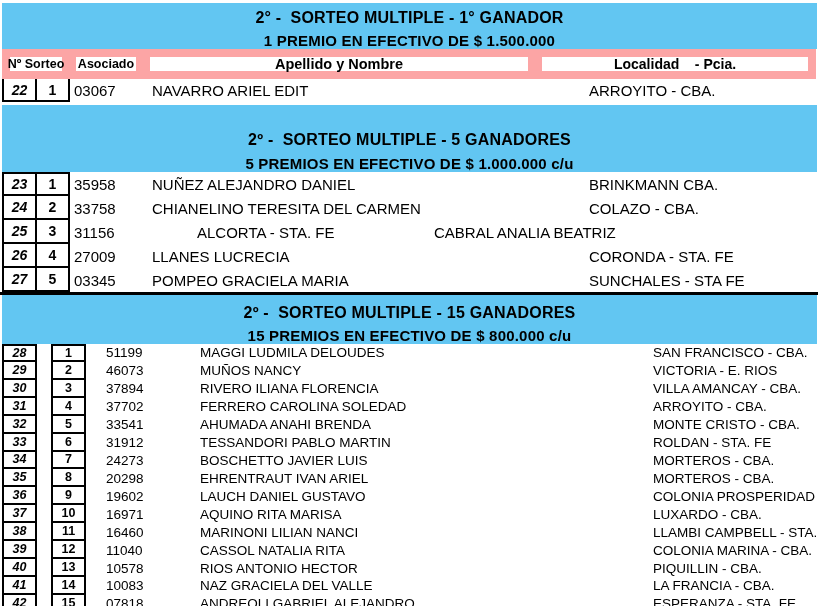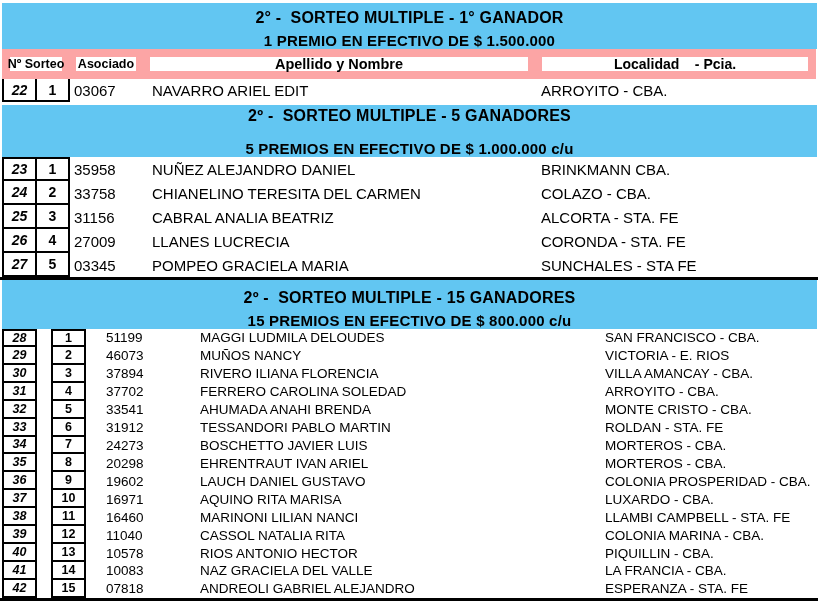--- a/index.html
+++ b/index.html
@@ -7,21 +7,21 @@
     position:relative; width:818px; height:606px; overflow:hidden;
     background:#ffffff; color:#000;
     font-family:"Liberation Sans","DejaVu Sans",sans-serif;
   }
   
   .band {
     background:#62C6F2; margin:0 1px 0 2px;
     display:flex; flex-direction:column; align-items:center; justify-content:flex-end;
   }
   .section-0 .band { height:46px; margin-top:3px; gap:5px; }
-  .section-1 .band { height:52px; margin-top:3px; gap:15px; }
+  .section-1 .band { height:67px; margin-top:3px; gap:6px; }
   .section-2 .band { height:49px; gap:5px; }
   .band-title   { font-weight:bold; font-size:16px; white-space:pre; letter-spacing:.2px; }
   .band-subtitle{ font-weight:bold; font-size:15px; white-space:pre; letter-spacing:.2px; }
 
   
   .colheads { display:flex; padding-left:2px; height:30px; }
   .ch {
     box-sizing:border-box; border:8px solid #fca5a5; background:#fff;
     display:flex; align-items:center; justify-content:center;
     font-weight:bold; white-space:pre;
@@ -39,21 +39,21 @@
   .box {
     border:2px solid #000; border-top-width:0;
     justify-content:center; font-weight:bold; font-size:14px;
   }
   .rows .row:first-child .box { border-top-width:2px; }
   .section-0 .rows .row:first-child .box { border-top-width:0; } 
   .box-sorteo { width:35px;font-style:italic; }
   .box-orden  { width:35px; margin-left:-2px; }
   .cell-asociado  { width:74px;  padding-left:4px; font-size:15px; }
   .cell-nombre    { width:392px; padding-left:8px; font-size:15px; }
-  .cell-localidad { flex:1;      padding-left:5px; font-size:15px; }
+  .cell-localidad { flex:1;      padding-left:5px; font-size:15px;margin-left:48px; }
   .section-2 .box { font-size:12.5px; }
   .section-2 .cell-asociado,
   .section-2 .cell-nombre,
   .section-2 .cell-localidad { font-size:13.5px; }
 
   .hrule { height:3px; background:#000; margin:0; }
 </style>
 </head>
 <body>
 
@@ -100,22 +100,22 @@
     <div class="cell box box-orden">2</div>
     <div class="cell cell-asociado">33758</div>
     <div class="cell cell-nombre">CHIANELINO TERESITA DEL CARMEN</div>
     <div class="cell cell-localidad">COLAZO - CBA.</div>
   </div>
 
   <div class="row">
     <div class="cell box box-sorteo">25</div>
     <div class="cell box box-orden">3</div>
     <div class="cell cell-asociado">31156</div>
+    <div class="cell cell-localidad">ALCORTA - STA. FE</div>
     <div class="cell cell-nombre">CABRAL ANALIA BEATRIZ</div>
-    <div class="cell cell-localidad">ALCORTA - STA. FE</div>
   </div>
 
   <div class="row">
     <div class="cell box box-sorteo">26</div>
     <div class="cell box box-orden">4</div>
     <div class="cell cell-asociado">27009</div>
     <div class="cell cell-nombre">LLANES LUCRECIA</div>
     <div class="cell cell-localidad">CORONDA - STA. FE</div>
   </div>
 

